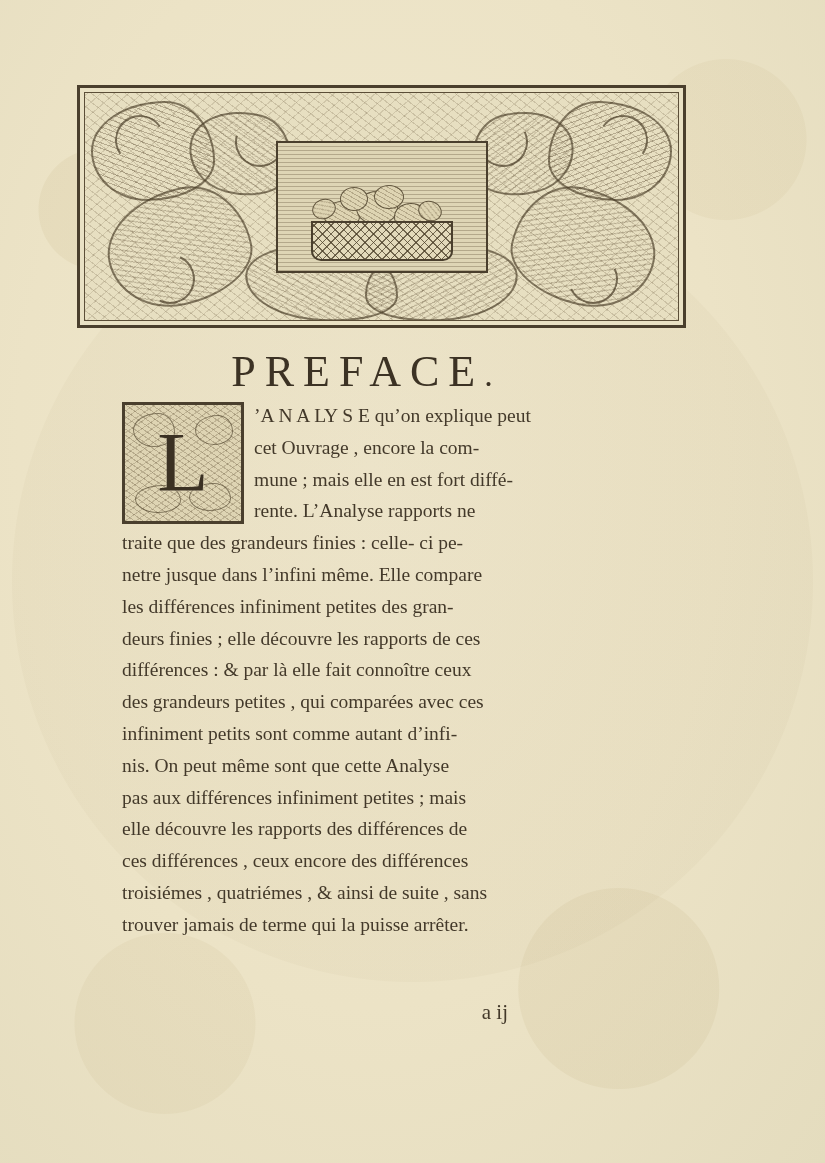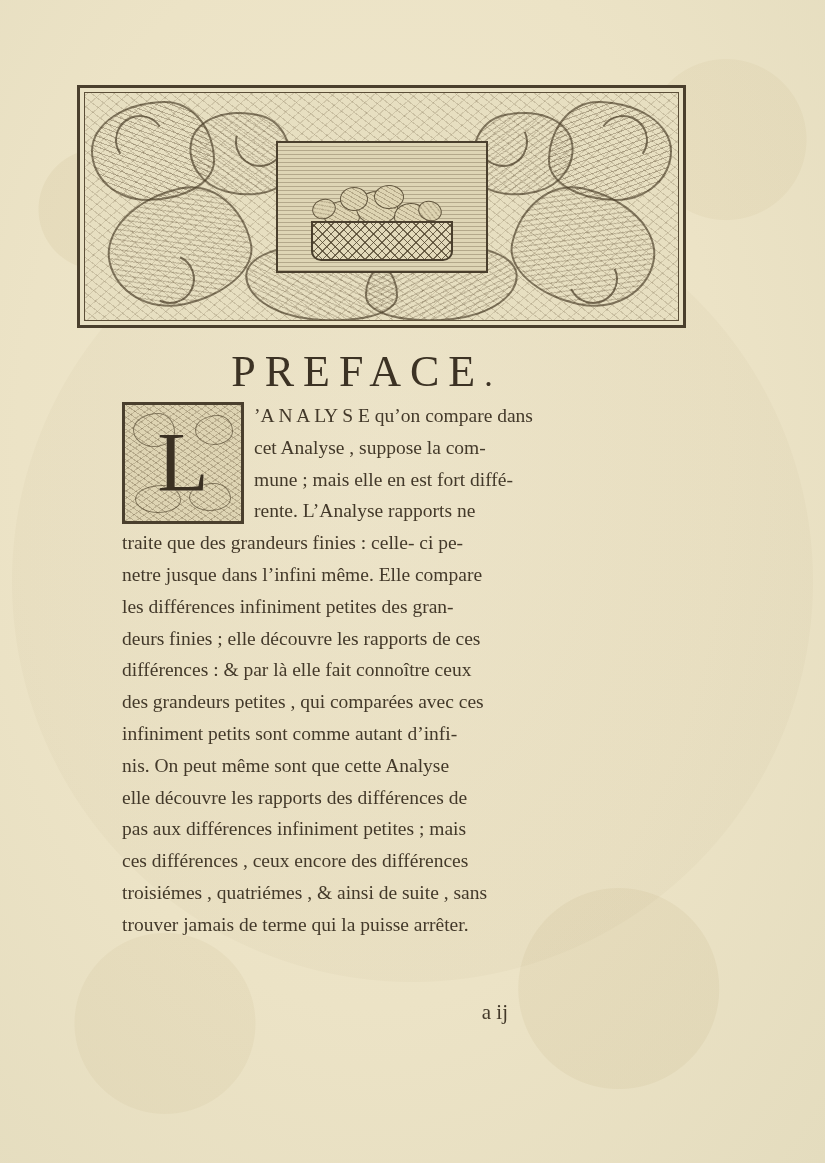--- a/index.html
+++ b/index.html
@@ -255,34 +255,34 @@
 
   <div class="body-block">
     <div class="dropcap">
       <span class="vine v1"></span>
       <span class="vine v2"></span>
       <span class="vine v3"></span>
       <span class="vine v4"></span>
       <span class="letter">L</span>
     </div>
     <p>
-      <span class="line">’A N A LY S E qu’on compare dans</span>
-      <span class="line">cet Analyse , suppose la com-</span>
+      <span class="line">’A N A LY S E qu’on explique peut</span>
+      <span class="line">cet Ouvrage , encore la com-</span>
       <span class="line">mune ; mais elle en est fort diffé-</span>
       <span class="line">rente.   L’Analyse  rapports  ne</span>
       <span class="line">traite que des grandeurs finies : celle- ci pe-</span>
       <span class="line">netre jusque dans l’infini même. Elle compare</span>
       <span class="line">les différences infiniment petites des gran-</span>
       <span class="line">deurs finies ; elle découvre les rapports de ces</span>
       <span class="line">différences : &amp; par là elle fait connoître ceux</span>
       <span class="line">des grandeurs petites , qui comparées avec ces</span>
       <span class="line">infiniment petits sont comme autant d’infi-</span>
       <span class="line">nis. On peut même sont que cette Analyse</span>
+      <span class="line">pas aux différences infiniment petites ; mais</span>
       <span class="line">elle découvre les rapports des différences de</span>
-      <span class="line">pas aux différences infiniment petites ; mais</span>
       <span class="line">ces différences , ceux encore des différences</span>
       <span class="line">troisiémes , quatriémes , &amp; ainsi de suite , sans</span>
       <span class="line">trouver jamais de terme qui la puisse arrêter.</span>
     </p>
   </div>
 
   <div class="sig">a ij</div>
 </div>
 
 </body></html>

